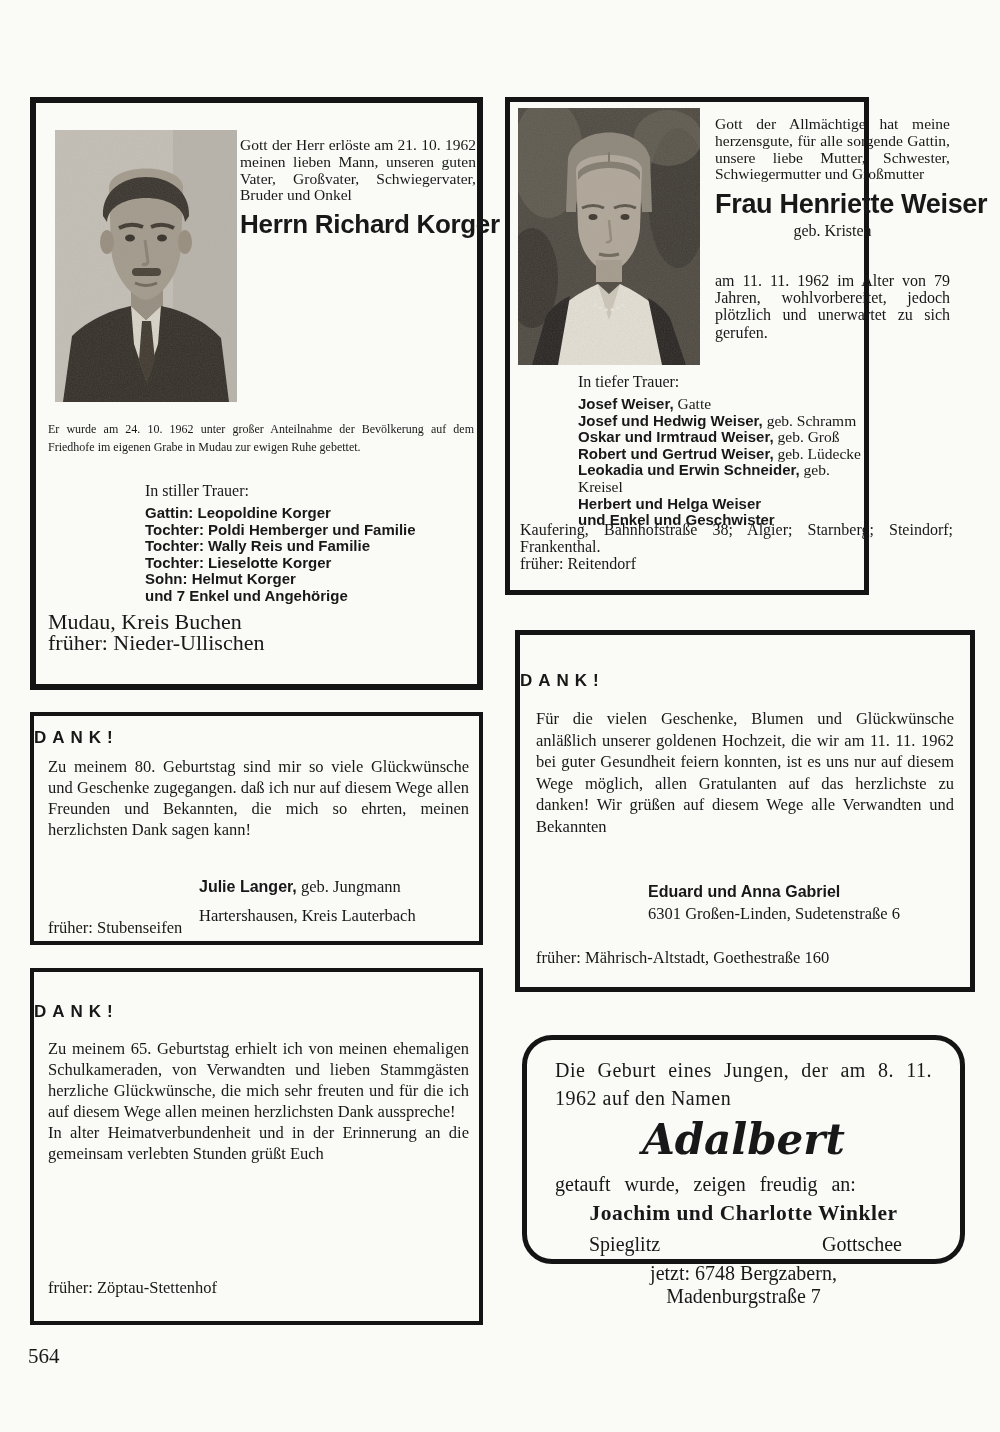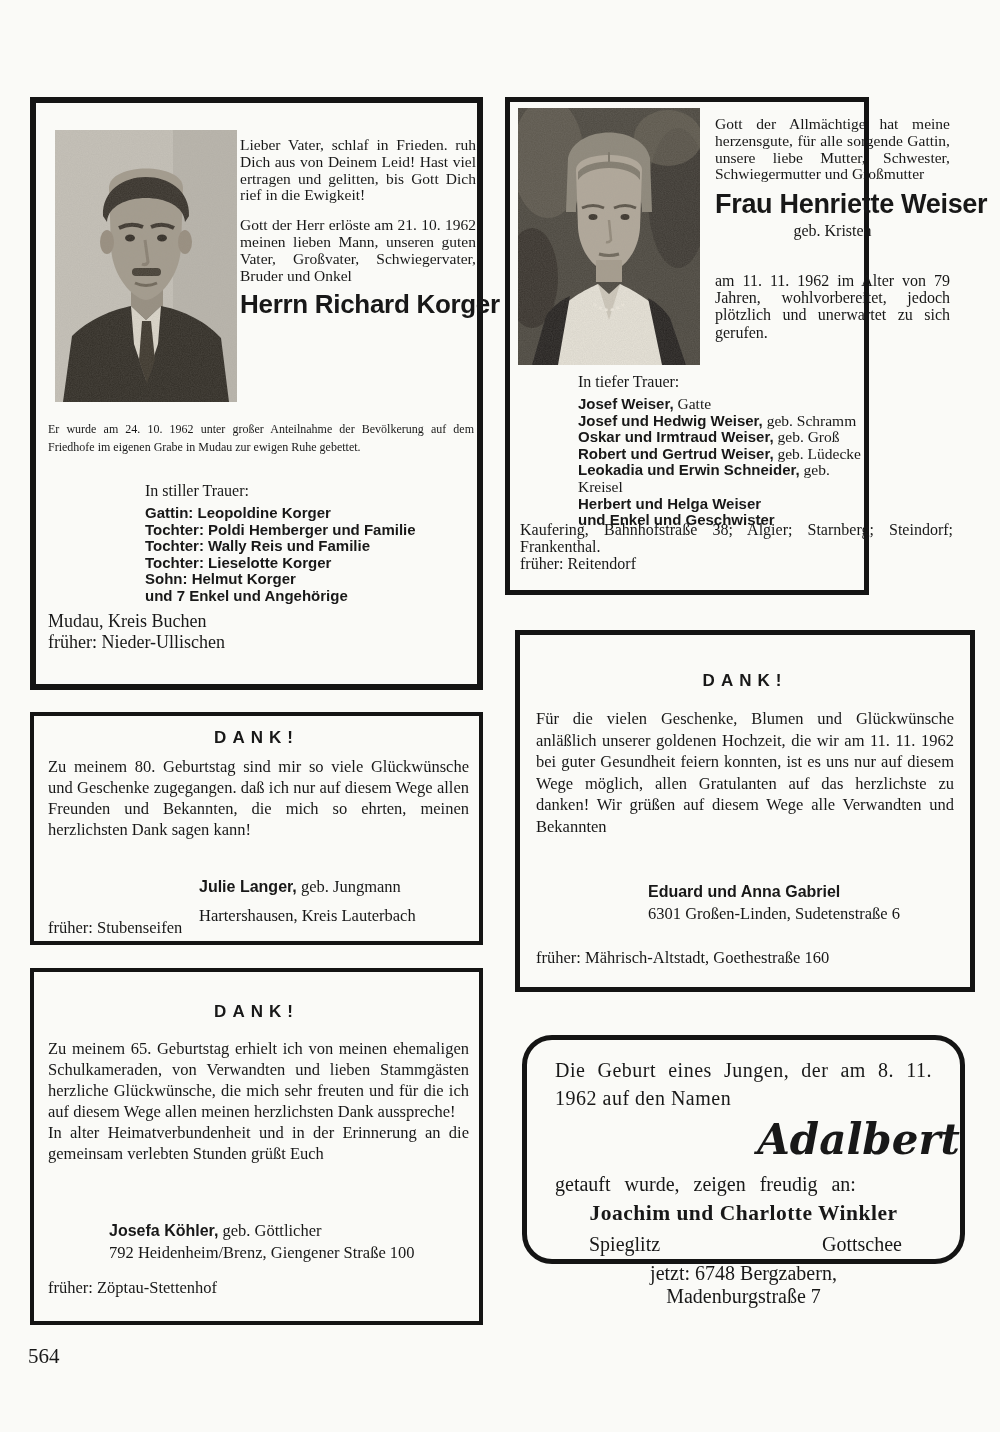--- a/index.html
+++ b/index.html
@@ -16,37 +16,37 @@
   #box-birth  {left:522px;top:1035px;width:443px;height:229px;border-width:5px;border-radius:30px;}
 
   .abs{position:absolute;}
   p{margin:0;}
   .just{text-align:justify;}
   .serif-body{font-size:15.5px;line-height:16.8px;}
   .serif-body2{font-size:12px;line-height:17.6px;font-family:Liberation Serif, serif;}
   .dank-body{font-size:16.5px;line-height:21px;}
   .sans-bold{font-family:"Liberation Sans",sans-serif;font-weight:700;}
   .dank-head{font-family:"Liberation Sans",sans-serif;font-weight:700;font-size:17px;
-             letter-spacing:6px;text-align:center;}
+             letter-spacing:6px;text-align:left;}
   .big-name{font-family:"Liberation Sans",sans-serif;font-weight:700;font-size:26px;
             letter-spacing:-0.3px;white-space:nowrap;}
   .family-list{list-style:none;margin:0;padding:0;font-family:"Liberation Sans",sans-serif;
                font-weight:700;font-size:15px;line-height:16.6px;}
   .family-list .rest{font-family:"Liberation Serif",serif;font-weight:400;font-size:15.5px;}
 
   
   .k-photo{left:19px;top:27px;width:182px;height:272px;}
   .k-col{left:204px;top:34px;width:236px;}
   .k-col .p1{margin-bottom:13px;}
   .k-col .p2{margin-bottom:12px;}
   .k-col .name{margin-bottom:11px;}
   .k-burial{left:12px;top:318px;width:426px;}
   .k-trauer{left:109px;top:379px;font-size:16px;}
   .k-family{left:109px;top:402px;}
-  .k-place{left:12px;top:508px;font-size:18px;line-height:21px;}
+  .k-place{left:12px;top:508px;font-size:22px;line-height:21px;}
 
   
   .w-photo{left:8px;top:6px;width:182px;height:257px;}
   .w-col{left:205px;top:14px;width:235px;}
   .w-col .p1{margin-bottom:13px;}
   .w-col .name{font-size:27px;margin-bottom:10px;}
   .w-col .nee{text-align:center;font-size:16px;margin-bottom:32px;}
   .w-trauer{left:68px;top:271px;font-size:16px;}
   .w-mourners{left:68px;top:294px;}
   .w-bottom{left:10px;top:419px;width:433px;font-size:16px;line-height:17px;}
@@ -63,21 +63,21 @@
   .d-sig{left:75px;top:248px;font-size:16.5px;line-height:22px;}
   .d-former{left:14px;top:306px;font-size:16.5px;}
 
   .e-head{left:0;right:0;top:36px;}
   .e-body{left:16px;top:73px;width:418px;line-height:21.6px;}
   .e-sig{left:128px;top:246px;font-size:16.5px;line-height:22px;}
   .e-former{left:16px;top:313px;font-size:16.5px;}
 
   
   .f-intro{margin:17px 28px 0 28px;font-size:20px;line-height:27.5px;letter-spacing:0.5px;}
-  .f-name{text-align:right;margin-top:4px;font-family:"DejaVu Serif",serif;
+  .f-name{text-align:center;margin-top:4px;font-family:"DejaVu Serif",serif;
           font-style:italic;font-weight:700;font-size:42px;line-height:48px;}
   .f-announce{margin:9px 28px 0 28px;font-size:20px;word-spacing:9px;}
   .f-parents{text-align:center;margin-top:5px;font-size:21.5px;font-weight:700;letter-spacing:0.5px;}
   .f-places{display:flex;justify-content:space-between;margin:7px 58px 0 62px;font-size:20px;}
   .f-now{text-align:center;font-size:20px;line-height:22.5px;margin-top:6px;}
   .page-num{position:absolute;left:28px;top:1344px;font-size:21px;font-weight:400;}
 </style>
 </head>
 <body>
 
@@ -107,21 +107,20 @@
       <ellipse cx="107" cy="108" rx="5" ry="3.5" fill="#322d26"></ellipse>
       <path d="M90 110 l3 22 q-2 4 -6 2" stroke="#8a8173" stroke-width="3" fill="none"></path>
       <rect x="77" y="138" width="29" height="8" rx="4" fill="#453f35"></rect>
       <path d="M80 153 q11 5 22 0" stroke="#6f6759" stroke-width="3" fill="none"></path>
       <path d="M8 272 L17 206 C40 184 64 179 76 176 L91 190 L106 176 C122 179 148 188 166 208 L174 272 Z" fill="#312d26"></path>
       <path d="M76 176 L91 190 L106 176 L103 214 L91 250 L79 214 Z" fill="#ddd8cc"></path>
       <path d="M87 191 L96 191 L100 230 L92 254 L84 230 Z" fill="#3d372d"></path>
       <rect width="182" height="272" filter="url(#photograin)" opacity="0.45"></rect>
     </svg>
     <div class="abs k-col serif-body">
-      <p class="just p1">Lieber Vater, schlaf in Frieden. ruh Dich aus von Deinem Leid! Hast viel er­tragen und gelitten, bis Gott Dich rief in die Ewig­keit!</p>
       <p class="just p2">Gott der Herr erlöste am 21. 10. 1962 meinen lieben Mann, unseren guten Vater, Großvater, Schwiegervater, Bruder und Onkel</p>
       <h2 class="big-name name" style="margin:0 0 11px 0;">Herrn Richard Korger</h2>
     </div>
     <p class="abs k-burial just serif-body2">Er wurde am 24. 10. 1962 unter großer Anteil­nahme der Bevölkerung auf dem Friedhofe im eigenen Grabe in Mudau zur ewigen Ruhe gebettet.</p>
     <p class="abs k-trauer">In stiller Trauer:</p>
     <ul class="abs k-family family-list">
       <li>Gattin: Leopoldine Korger</li>
       <li>Tochter: Poldi Hemberger und Familie</li>
       <li>Tochter: Wally Reis und Familie</li>
       <li>Tochter: Lieselotte Korger</li>
@@ -190,24 +189,20 @@
     </div>
     <p class="abs c-former">früher: Stubenseifen</p>
   </section>
 
   <section class="box" id="box-koehler">
     <h3 class="abs d-head dank-head" style="margin:0;">DANK!</h3>
     <div class="abs d-body dank-body">
       <p class="just">Zu meinem 65. Geburtstag erhielt ich von meinen ehemaligen Schulkameraden, von Verwandten und lieben Stammgästen herzliche Glückwünsche, die mich sehr freuten und für die ich auf diesem Wege allen meinen herzlichsten Dank ausspreche!</p>
       <p class="just">In alter Heimatverbundenheit und in der Erinne­rung an die gemeinsam verlebten Stunden grüßt Euch</p>
     </div>
-    <div class="abs d-sig">
-      <p><span class="sans-bold">Josefa Köhler,</span><span> geb. Göttlicher</span></p>
-      <p>792 Heidenheim/Brenz, Giengener Straße 100</p>
-    </div>
     <p class="abs d-former">früher: Zöptau-Stettenhof</p>
   </section>
 
   <section class="box" id="box-gabriel">
     <h3 class="abs e-head dank-head" style="margin:0;">DANK!</h3>
     <p class="abs e-body just dank-body">Für die vielen Geschenke, Blumen und Glück­wünsche anläßlich unserer goldenen Hochzeit, die wir am 11. 11. 1962 bei guter Gesundheit feiern konnten, ist es uns nur auf diesem Wege möglich, allen Gratulanten auf das herzlichste zu danken! Wir grüßen auf diesem Wege alle Verwandten und Bekannten</p>
     <div class="abs e-sig">
       <p class="sans-bold">Eduard und Anna Gabriel</p>
       <p>6301 Großen-Linden, Sudetenstraße 6</p>
     </div>

